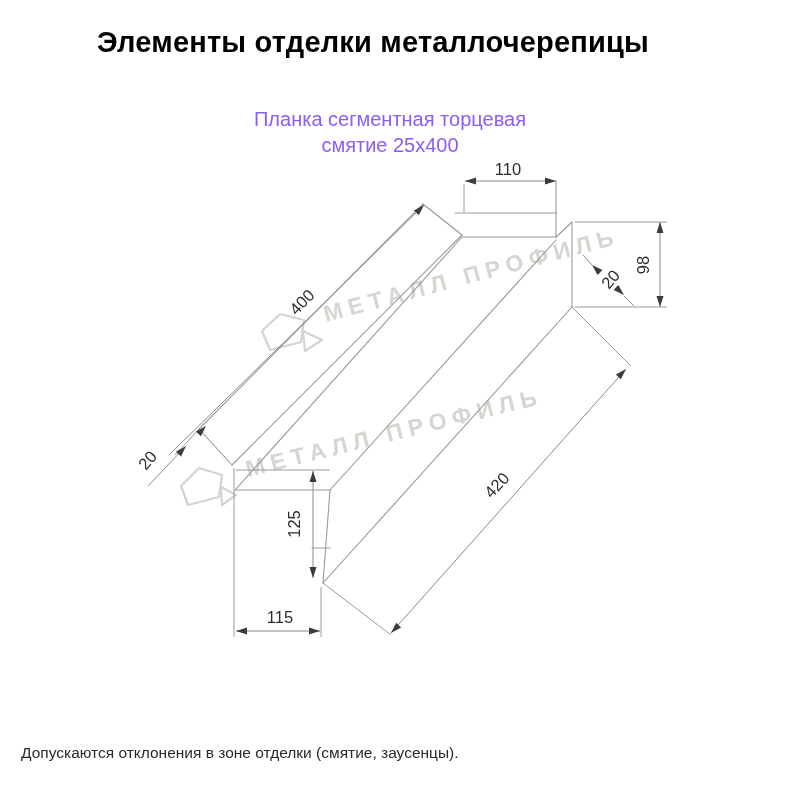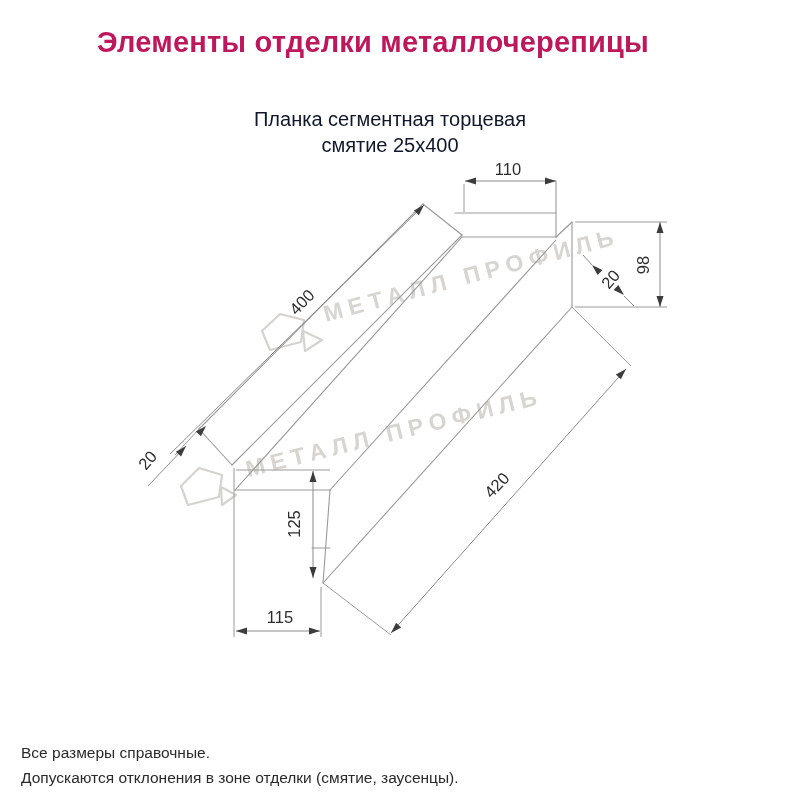--- a/index.html
+++ b/index.html
@@ -1,23 +1,23 @@
 <!DOCTYPE html>
 <html><head>
 <meta charset="utf-8">
 <style>
   html,body{margin:0;padding:0;background:#ffffff;}
   body{width:800px;height:800px;position:relative;overflow:hidden;
        font-family:"Liberation Sans","DejaVu Sans",sans-serif;color:#1c1c1c;}
   .title{position:absolute;top:26px;left:0;width:800px;text-align:center;
          padding-right:54px;box-sizing:border-box;font-size:29px;font-weight:700;
-         letter-spacing:0.2px;color:#be185d;}
+         letter-spacing:0.2px;color:#000000;}
   .subtitle{position:absolute;top:106px;left:0;width:800px;text-align:center;
             padding-right:20px;box-sizing:border-box;font-size:20px;font-weight:400;
-            color:#0f172a;line-height:26px;}
+            color:#8b5cf6;line-height:26px;}
   .footer{position:absolute;top:740px;left:21px;font-size:15.5px;color:#2a2a2a;
           line-height:25px;}
   svg.drawing{position:absolute;left:0;top:0;}
   .dim-text{font-family:"Liberation Sans","DejaVu Sans",sans-serif;font-size:16.5px;fill:#2e2e2e;}
   .wm-text{font-family:"Liberation Sans","DejaVu Sans",sans-serif;font-size:23px;font-weight:700;
            letter-spacing:6px;fill:#d8d5d1;}
 </style>
 </head>
 <body>
 
@@ -115,15 +115,14 @@
     <text class="dim-text" text-anchor="middle" transform="translate(615,283) rotate(-50)">20</text>
     <text class="dim-text" text-anchor="middle" transform="translate(306,306) rotate(-46)">400</text>
     <text class="dim-text" text-anchor="middle" transform="translate(152,464) rotate(-50)">20</text>
     <text class="dim-text" text-anchor="middle" transform="translate(300,524) rotate(-90)">125</text>
     <text class="dim-text" text-anchor="middle" x="280" y="623">115</text>
     <text class="dim-text" text-anchor="middle" transform="translate(501,489) rotate(-47)">420</text>
   </g>
 </svg>
 
 <div class="footer">
-  <div>Все размеры справочные.</div>
   <div>Допускаются отклонения в зоне отделки (смятие, заусенцы).</div>
 </div>
 
 </body></html>

